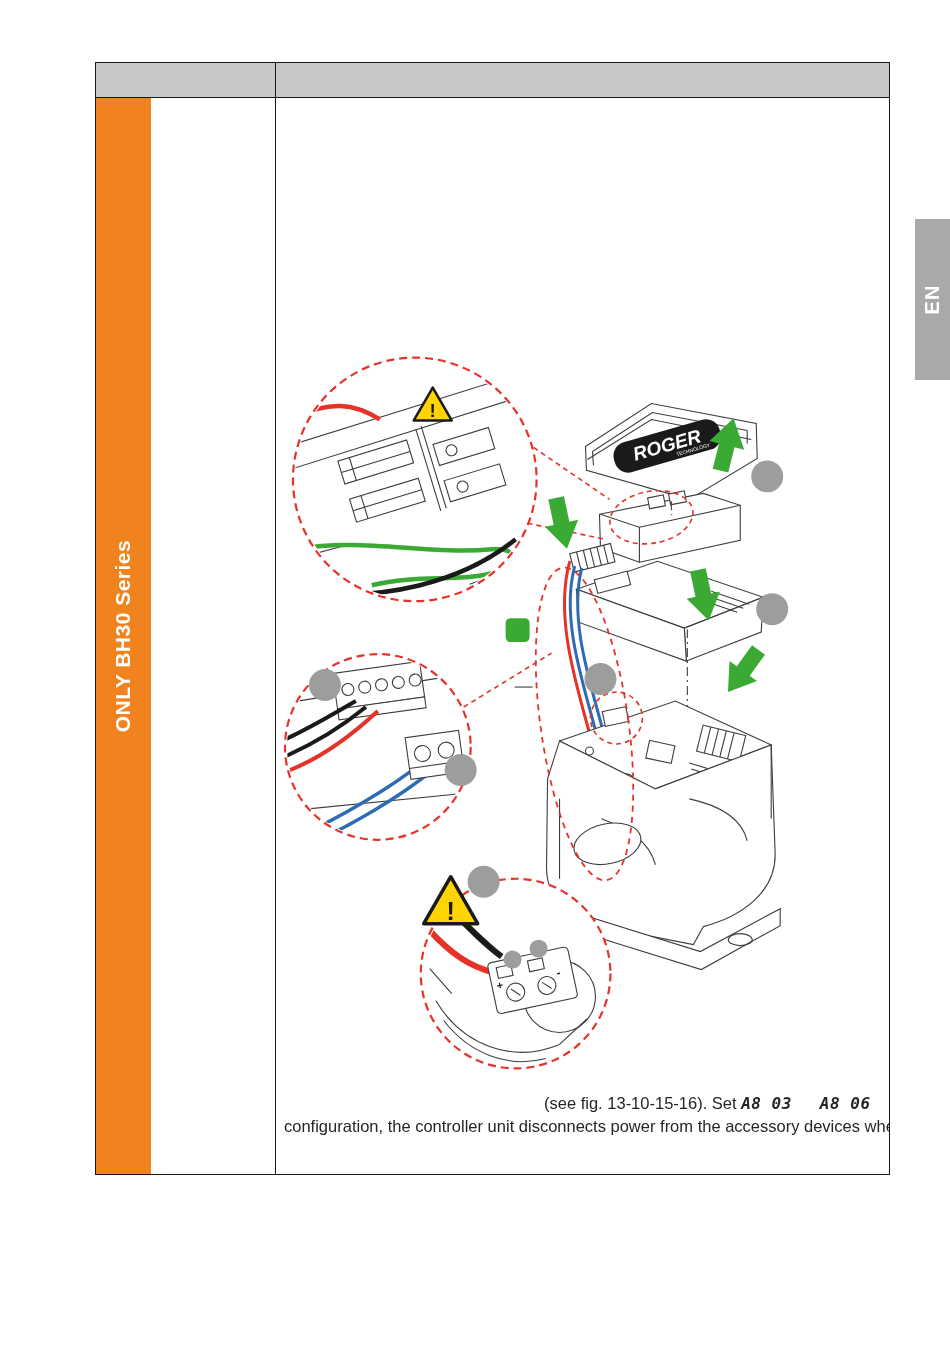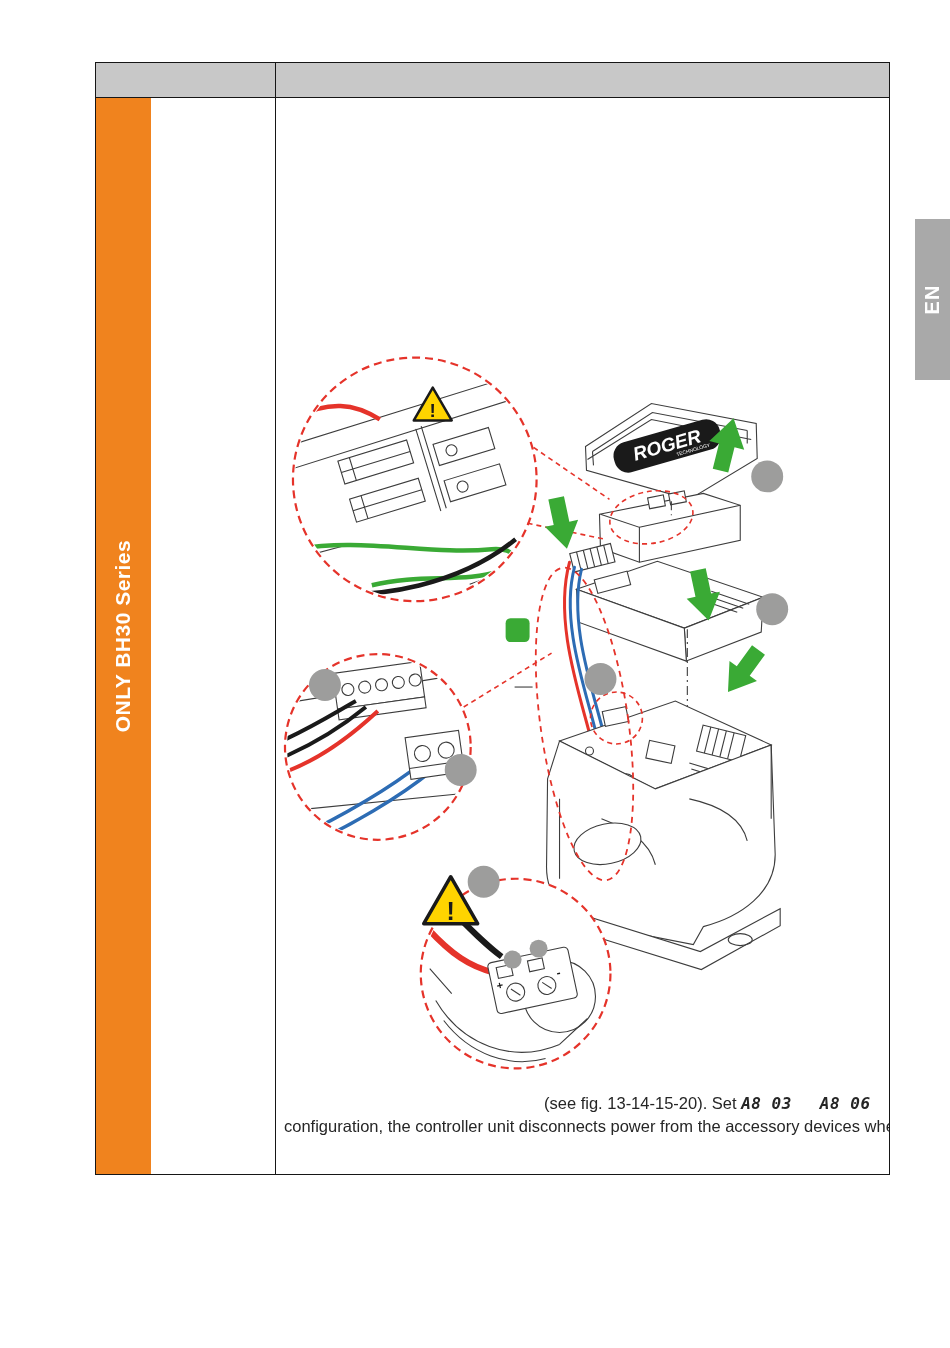--- a/index.html
+++ b/index.html
@@ -221,21 +221,21 @@
           <circle cx="325" cy="686" r="16"></circle>
           <circle cx="461" cy="771" r="16"></circle>
           <circle cx="601" cy="680" r="16"></circle>
           <circle cx="484" cy="883" r="16"></circle>
           <circle cx="513" cy="961" r="9"></circle>
           <circle cx="539" cy="950" r="9"></circle>
         </g>
       </svg>
 
       <div class="cap cap1">
-        <span>(see fig. 13-14-15-20). Set </span><span class="seg">A8 03</span><span class="param-gap"></span><span class="seg">A8 06</span>
+        <span>(see fig. 13-10-15-16). Set </span><span class="seg">A8 03</span><span class="param-gap"></span><span class="seg">A8 06</span>
       </div>
       <div class="cap cap2">configuration, the controller unit disconnects power from the accessory devices when</div>
 
     </div>
   </div>
 
   <div class="entab">
     <span>EN</span>
   </div>
 

